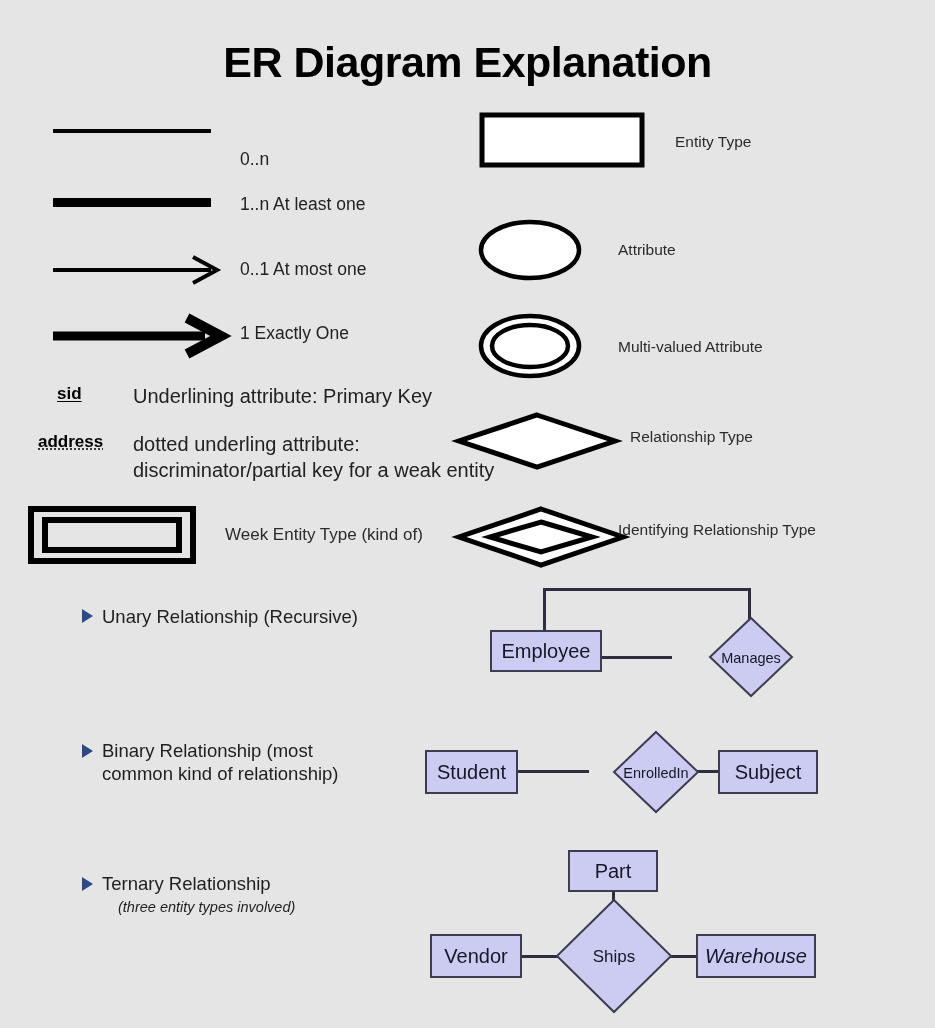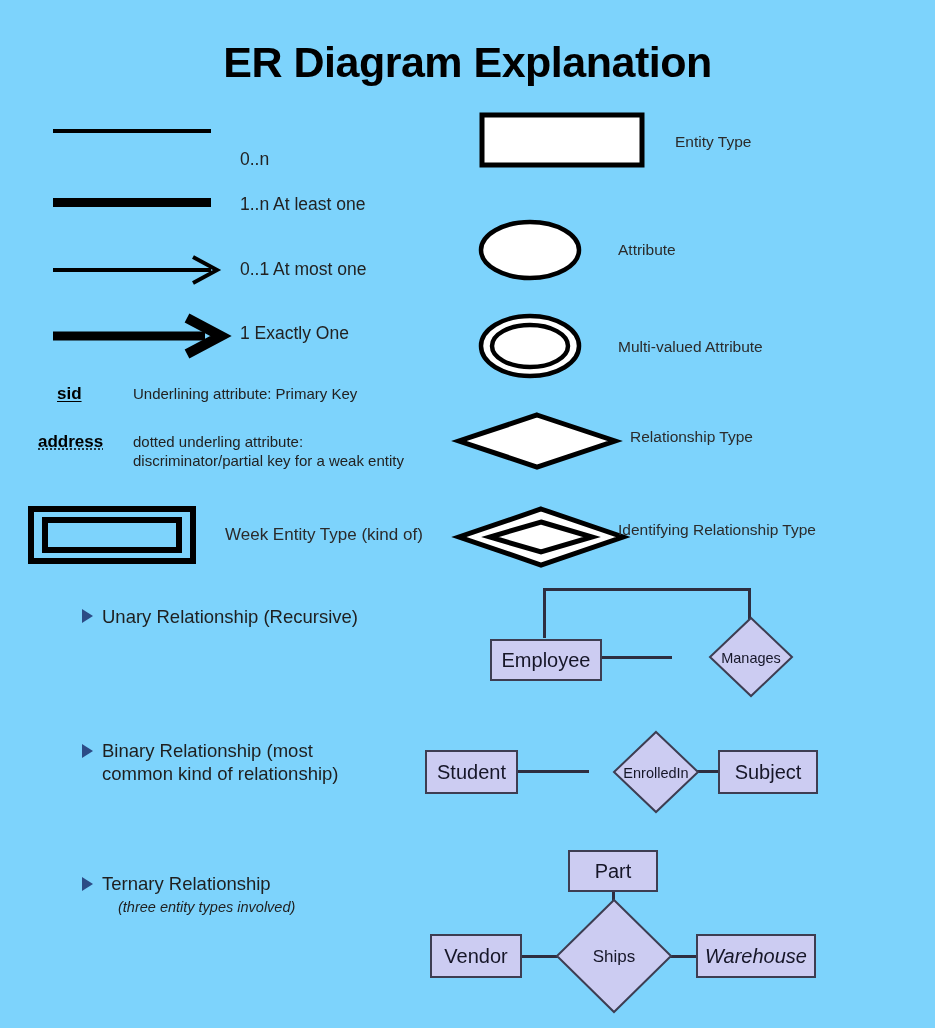--- a/index.html
+++ b/index.html
@@ -9,21 +9,21 @@
     background: #ffffff;
   }
   body {
     font-family: "Liberation Sans", sans-serif;
     color: #1a1a1a;
   }
   #page {
     position: relative;
     width: 935px;
     height: 1028px;
-    background: #7dd3fc;
+    background: #e5e5e5;
     overflow: hidden;
   }
   .abs { position: absolute; }
 
   
   #title {
     left: 0;
     top: 38px;
     width: 935px;
     text-align: center;
@@ -52,21 +52,21 @@
     color: #000000;
     white-space: nowrap;
   }
   .key-term.solid-underline { text-decoration: underline; text-underline-offset: 2px; }
   .key-term.dotted-underline {
     text-decoration: underline;
     text-decoration-style: dotted;
     text-underline-offset: 2px;
   }
   .desc-text {
-    font-size: 15px;
+    font-size: 20px;
     color: #222222;
     line-height: 1.28;
     white-space: pre-line;
   }
 
   
   .line-thin {
     background: #000000;
     height: 4px;
   }
@@ -201,21 +201,21 @@
   <div class="abs bullet-label" style="left:102px; top:605px;">Unary Relationship (Recursive)</div>
 
   <div class="abs" style="left:470px; top:578px; width:300px; height:115px;">
 
     <div class="abs er-line" style="left:73px; top:10px; width:3px; height:50px;"></div>
     <div class="abs er-line" style="left:73px; top:10px; width:208px; height:3px;"></div>
     <div class="abs er-line" style="left:278px; top:10px; width:3px; height:42px;"></div>
 
     <div class="abs er-line" style="left:130px; top:78px; width:72px; height:3px;"></div>
 
-    <div class="abs er-entity" style="left:20px; top:61px; width:112px; height:42px;">Employee</div>
+    <div class="abs er-entity" style="left:20px; top:52px; width:112px; height:42px;">Employee</div>
 
     <div class="abs" style="left:198px; top:38px; width:166px; height:84px;">
       <svg width="166" height="84" viewBox="0 0 166 84">
         <polygon points="83,2 124,41 83,80 42,41" fill="#ccccf2" stroke="#3d3d52" stroke-width="2"></polygon>
       </svg>
       <div class="er-rel-label" style="left:42px; top:35px; width:82px;">Manages</div>
     </div>
   </div>
 
   <div class="abs bullet-tri" style="left:82px; top:744px;"></div>

